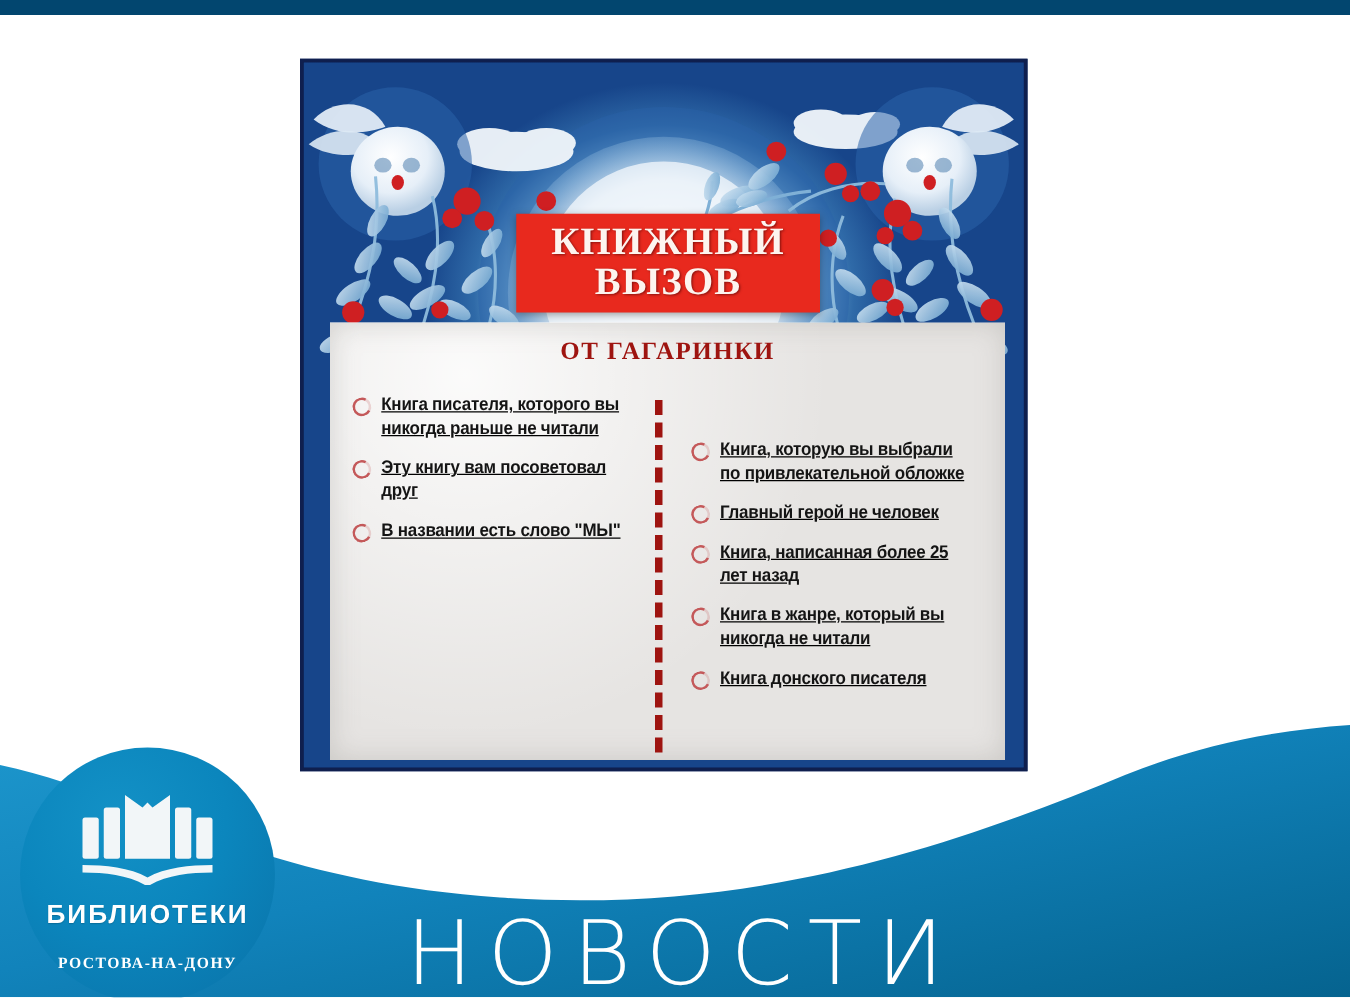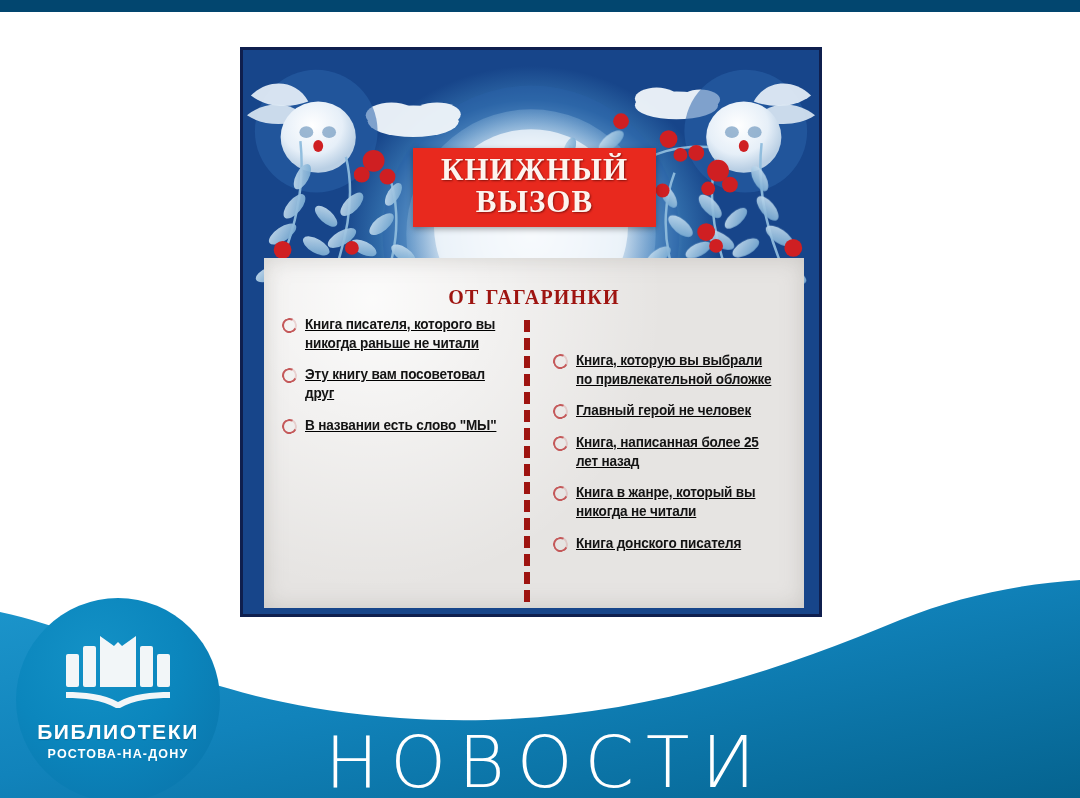--- a/index.html
+++ b/index.html
@@ -67,21 +67,22 @@
     font-weight: bold;
     letter-spacing: 1.6px;
     margin-top: 6px;
     text-shadow: 0 1px 1px rgba(0,0,0,.18);
   }
   #logo-subtitle {
     color: #ffffff;
     font-size: 12.5px;
     font-weight: bold;
     letter-spacing: 1.2px;
-    margin-top: 3px;
+    margin-top: 19px;
+    font-family: Liberation Serif, serif;
   }
 
   
   #news-label {
     position: absolute;
     left: 0;
     top: 727px;
     width: 1080px;
     text-align: center;
     color: #ffffff;
@@ -115,21 +116,21 @@
       radial-gradient(ellipse 120px 110px at 12% 25%, #3f74b8 0%, #1d4e96 55%, #11306e 100%),
       radial-gradient(ellipse 120px 110px at 88% 25%, #3f74b8 0%, #1d4e96 55%, #11306e 100%),
       linear-gradient(180deg, #12306e 0%, #16418a 35%, #113472 70%, #0c2456 100%);
   }
   #poster-art svg { position: absolute; inset: 0; width: 100%; height: 100%; }
 
   
   #title-banner {
     position: absolute;
     left: 170px;
-    top: 98px;
+    top: 121px;
     width: 243px;
     padding: 6px 0 10px;
     background: #e8291e;
     text-align: center;
     box-shadow: 0 2px 6px rgba(0,0,0,.35);
   }
   #title-banner .line {
     color: #fdf4ef;
     font-family: "Liberation Serif", "DejaVu Serif", serif;
     font-weight: bold;
@@ -151,21 +152,21 @@
       #e6e4e2;
     box-shadow: inset 0 0 22px rgba(150,145,140,.35);
   }
   #panel-heading {
     text-align: center;
     color: #9e1410;
     font-family: "Liberation Serif", "DejaVu Serif", serif;
     font-weight: bold;
     font-size: 20px;
     letter-spacing: 1.2px;
-    padding-top: 28px;
+    padding-top: 12px;
   }
 
   #columns {
     position: absolute;
     left: 0; right: 0;
     top: 57px;
     bottom: 8px;
     display: flex;
   }
   .col {

